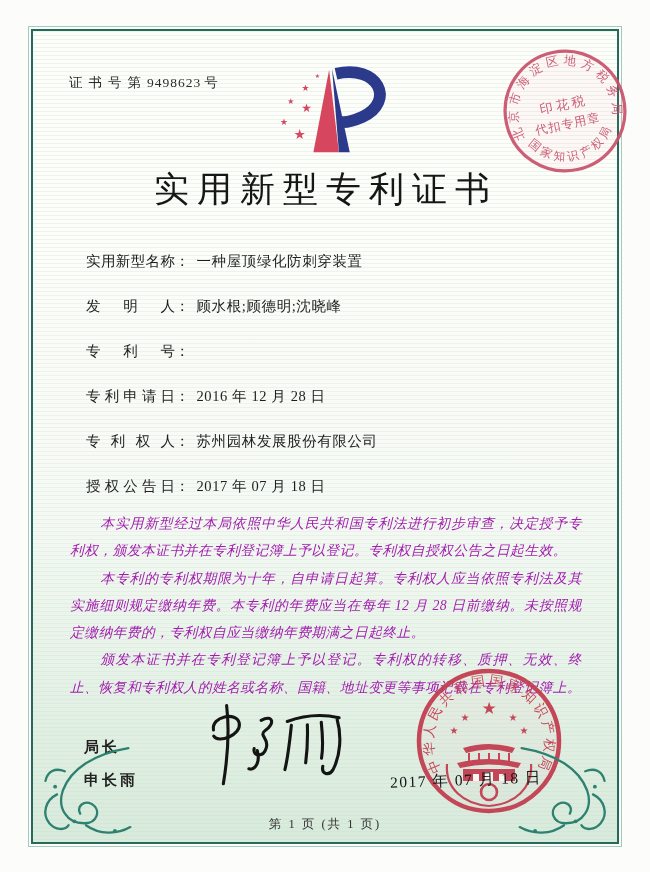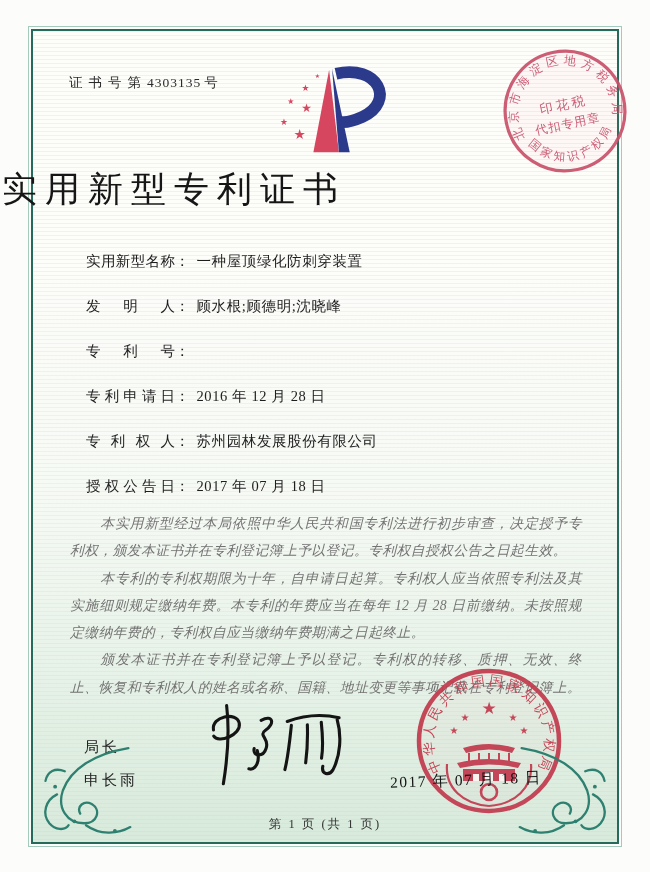--- a/index.html
+++ b/index.html
@@ -20,37 +20,37 @@
   }
   .cert-number{
     position:absolute;left:69px;top:74px;font-size:13.5px;color:#2b2b2b;white-space:nowrap;
   }
   .cert-number .pre{letter-spacing:6px;text-align:right;}
   .cert-number .num{letter-spacing:1px;}
   .cert-number .suf{margin-left:3px;}
   .logo{position:absolute;left:266px;top:58px;width:138px;height:108px;}
   .tax-stamp{position:absolute;left:494px;top:40px;width:142px;height:142px;opacity:0.92;transform:rotate(-12deg);}
   .title{
-    position:absolute;left:2px;right:0;top:166px;
+    position:absolute;left:2px;right:0;top:166px;text-align:center;
     font-size:35px;letter-spacing:8px;color:#161616;font-weight:500;white-space:nowrap;
   }
   .fields{position:absolute;left:70px;top:252px;width:505px;margin-left:16px;}
   .field-row{display:flex;margin-bottom:25px;height:20px;font-size:14.5px;color:#1e1e1e;white-space:nowrap;}
   .field-label{display:inline-block;width:89px;text-align:justify;text-align-last:justify;flex:0 0 89px;}
   .field-colon{margin-right:7px;}
   .field-value{letter-spacing:0.6px;}
   .body-text{
     position:absolute;left:70px;top:510px;width:512px;
     font-size:13.8px;line-height:27.3px;font-style:italic;
-    text-align:justify;color:#737373;
+    text-align:justify;color:#a21caf;
   }
   .body-text p{margin:0;text-indent:2.2em;letter-spacing:0.4px;}
   .signer{
     position:absolute;left:84px;top:730px;
-    font-family:"Liberation Sans", sans-serif;font-size:15px;font-weight:400;
+    font-family:"Liberation Sans", sans-serif;font-size:15px;font-weight:700;
     letter-spacing:3px;color:#222;line-height:33px;
   }
   .signature{position:absolute;left:192px;top:694px;width:160px;height:100px;}
   .seal{position:absolute;left:400px;top:652px;width:178px;height:178px;opacity:0.93;}
   .issue-date{
     position:absolute;left:390px;top:770px;font-size:15.5px;letter-spacing:1.5px;
     color:#141414;transform:rotate(-2deg);white-space:nowrap;z-index:5;
   }
   .footer{
     position:absolute;left:0;right:0;top:816px;text-align:center;
@@ -61,21 +61,21 @@
   .flourish.right{left:512px;top:742px;transform:scaleX(-1);}
 </style>
 </head>
 <body>
 
 <div class="page">
 
   <div class="frame"></div>
 
   <div class="cert-number">
-    <span class="pre">证书号第</span><span class="num">4303135</span><span class="suf">号</span>
+    <span class="pre">证书号第</span><span class="num">9498623</span><span class="suf">号</span>
   </div>
 
   <svg class="logo" viewBox="0 0 140 110" aria-hidden="true">
     <g fill="#d6475f" font-family="DejaVu Sans, sans-serif" text-anchor="middle">
       <text x="52" y="20" font-size="6">★</text>
       <text x="40" y="34" font-size="9">★</text>
       <text x="25" y="47" font-size="8">★</text>
       <text x="41" y="55" font-size="12">★</text>
       <text x="18" y="68" font-size="9">★</text>
       <text x="34" y="82" font-size="14">★</text>

